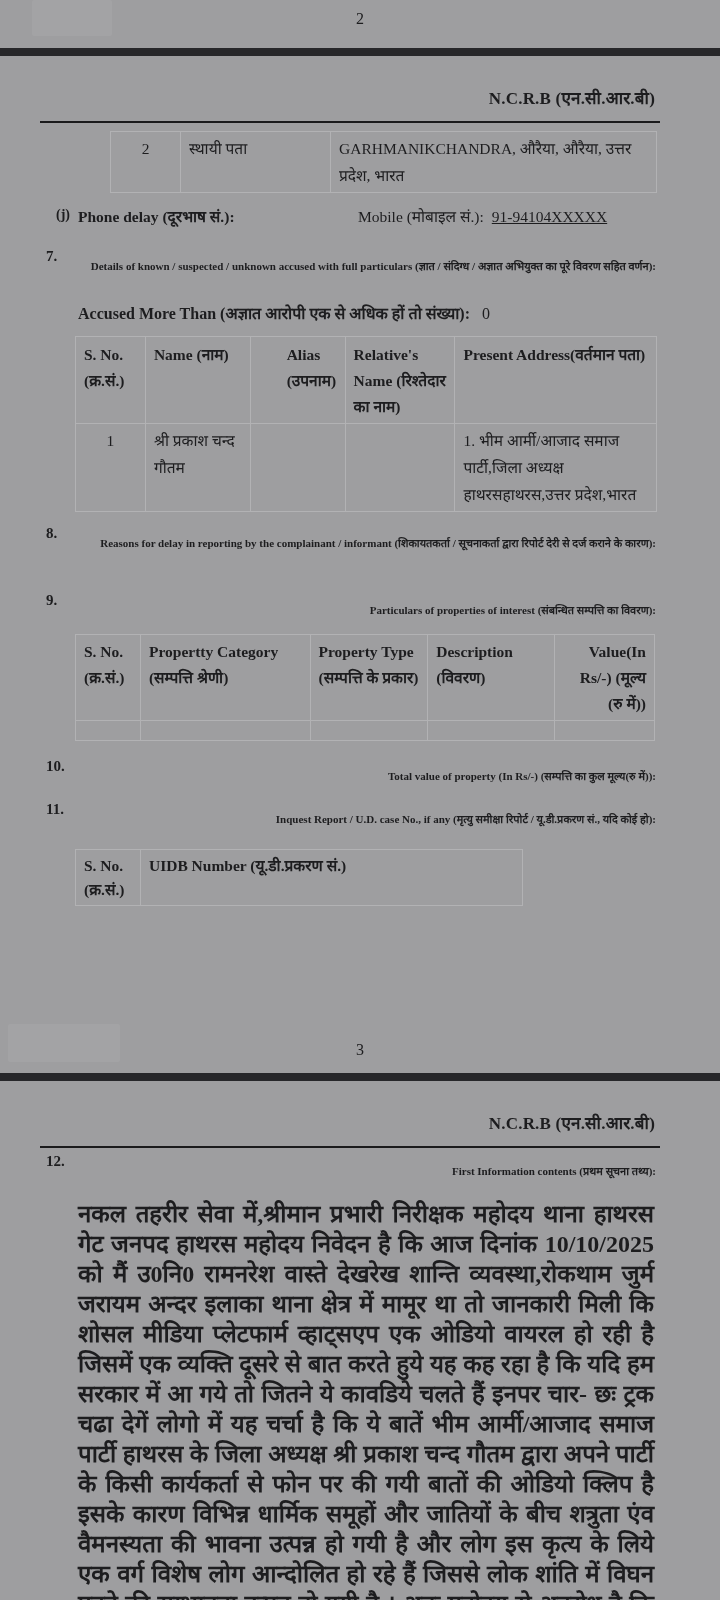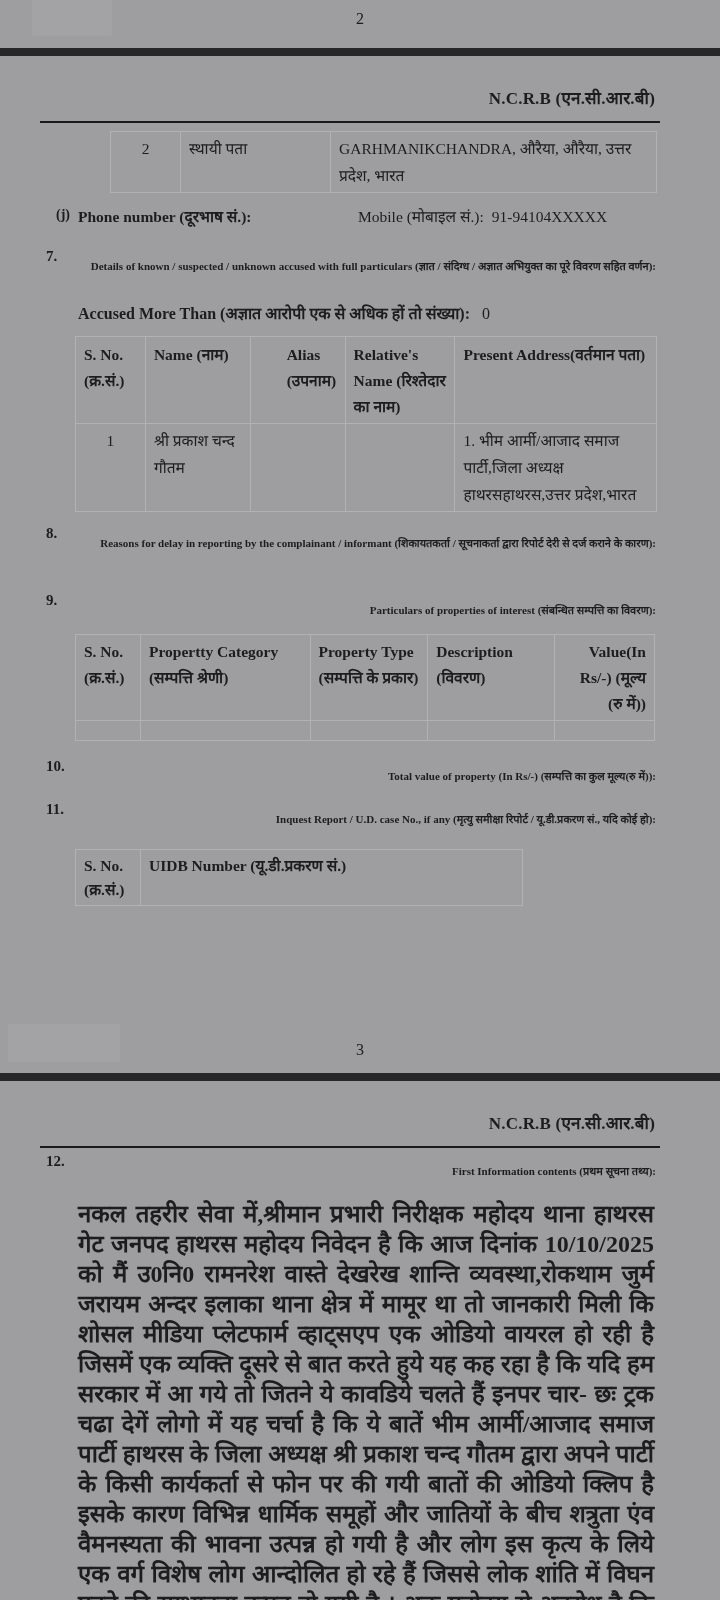--- a/index.html
+++ b/index.html
@@ -34,21 +34,21 @@
   th { font-weight:bold; }
   .addr-table { margin:8px 0 0 110px; width:547px; }
   .addr-table .c-sno { width:70px; text-align:center; }
   .addr-table .c-label { width:150px; }
   .addr-table td { line-height:27px; }
 
   .phone-row { display:flex; margin:12px 66px 0 56px; font-size:15.5px; line-height:24px; }
   .phone-row .j-index { width:22px; font-weight:bold; font-size:14px; position:relative; top:-2px; }
   .phone-row .phone-label { font-weight:bold; width:280px; }
   .phone-row .mobile-label { font-weight:normal; }
-  .phone-row .mobile-value { margin-left:8px; }
+  .phone-row .mobile-value { margin-left:8px;text-decoration:underline; }
 
   .sec-row { display:flex; margin:0 64px 0 46px; }
   .sec-num { width:32px; font-weight:bold; font-size:15px; position:relative; top:-3px; flex:none; }
   .sec-title { flex:1; font-weight:bold; font-size:11px; line-height:31px;text-align:right; }
 
   .mt-sec7 { margin-top:22px; }
   .accused-more { margin:20px 66px 0 78px; font-weight:bold; font-size:16px; line-height:24px; }
   .accused-more .amt-value { font-weight:normal; margin-left:8px; }
 
   .accused-table { margin:10px 0 0 75px; width:582px; }
@@ -105,21 +105,21 @@
           <tr>
         <td class="c-sno">2</td>
         <td class="c-label">स्थायी पता</td>
         <td>GARHMANIKCHANDRA, औरैया, औरैया, उत्तर प्रदेश, भारत</td>
       </tr>
     </tbody>
       </table>
 
     <div class="phone-row">
       <span class="j-index">(j)</span>
-      <span class="phone-label">Phone number (दूरभाष सं.):</span>
+      <span class="phone-label">Phone delay (दूरभाष सं.):</span>
       <span class="mobile-label">Mobile (मोबाइल सं.):</span>
       <span class="mobile-value">91-94104XXXXX</span>
     </div>
 
     <div class="sec-row mt-sec7">
       <span class="sec-num">7.</span>
       <span class="sec-title">Details of known / suspected / unknown accused with full particulars (ज्ञात / संदिग्ध / अज्ञात अभियुक्त का पूरे विवरण सहित वर्णन):</span>
     </div>
 
     <div class="accused-more">

